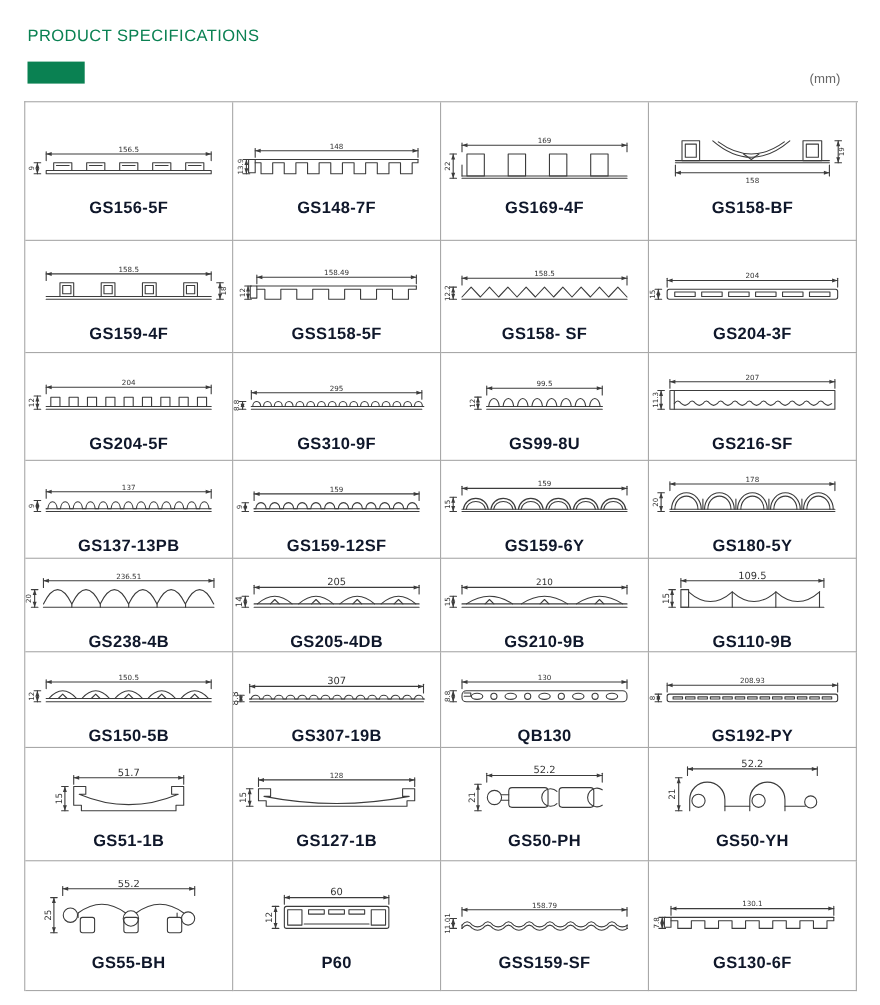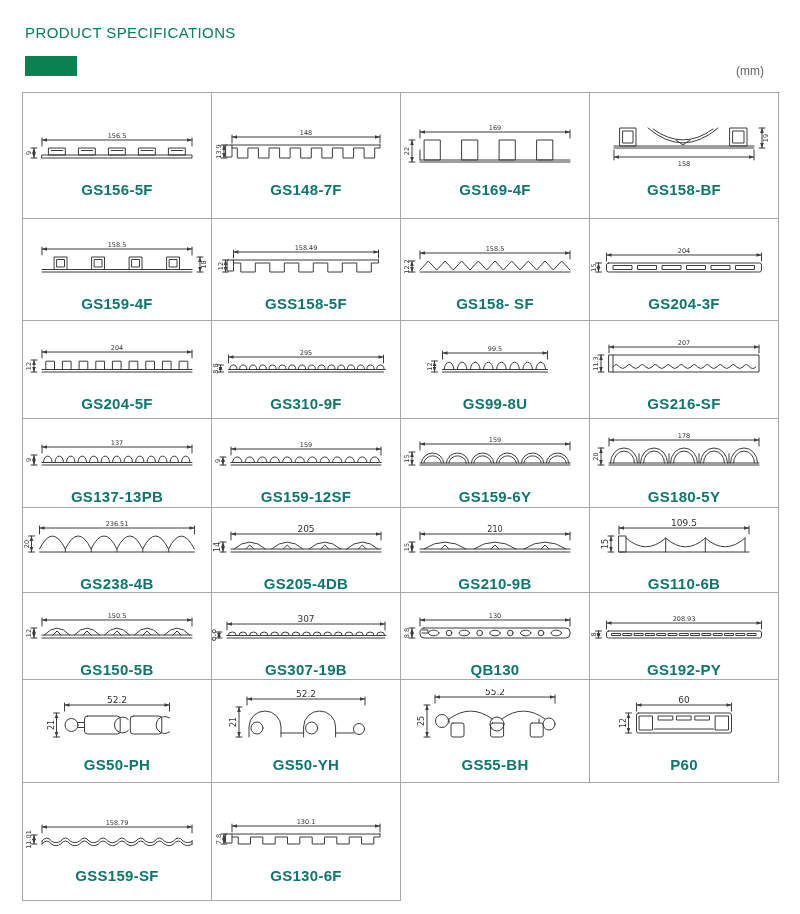--- a/index.html
+++ b/index.html
@@ -7,21 +7,21 @@
   .header{position:relative;padding:24px 25px 0 25px;}
   .title{font-size:15px;font-weight:normal;letter-spacing:.4px;}
   .unit{position:absolute;top:20px;right:36px;font-size:12px;color:#666;margin-top:44px;}
   .accent-block{width:52px;height:20px;margin-top:15px;}
   .grid{margin:16px 0 0 22px;width:757px;display:grid;
         grid-template-columns:repeat(4,189px);
         grid-template-rows:126px 102px 98px 89px 85px 87px 103px 118px;
         border-top:1px solid #a8a8a8;border-left:1px solid #a8a8a8;}
   .cell{border-right:1px solid #a8a8a8;border-bottom:1px solid #a8a8a8;
         display:flex;flex-direction:column;align-items:center;justify-content:center;overflow:hidden;}
-  .code{font-size:15px;font-weight:700;color:#0f766e;line-height:16px;letter-spacing:.3px;}
+  .code{font-size:15px;font-weight:700;color:#0f172a;line-height:16px;letter-spacing:.3px;}
 </style>
 </head>
 <body>
 
 <div class="header">
   <div class="title" style="color: rgb(10, 129, 82);">PRODUCT SPECIFICATIONS</div>
   <div class="unit">(mm)</div>
   <div class="accent-block" style="background: rgb(10, 129, 82);"></div>
 </div>
 
@@ -496,21 +496,21 @@
         <polygon points="30,20 35,18.2 35,21.8" fill="#3c3c3c"></polygon>
         <polygon points="160,20 155,18.2 155,21.8" fill="#3c3c3c"></polygon>
         <text x="95" y="18" text-anchor="middle" font-size="9" fill="#333333" font-family="DejaVu Sans,sans-serif">109.5</text>
         <line x1="19" y1="28" x2="25" y2="28" fill="none" stroke="#3c3c3c" stroke-width="1" stroke-linejoin="round" stroke-linecap="round"></line>
         <line x1="19" y1="44" x2="25" y2="44" fill="none" stroke="#3c3c3c" stroke-width="1" stroke-linejoin="round" stroke-linecap="round"></line>
         <line x1="22" y1="28" x2="22" y2="44" fill="none" stroke="#3c3c3c" stroke-width="1" stroke-linejoin="round" stroke-linecap="round"></line>
         <polygon points="22,28 20.2,33 23.8,33" fill="#3c3c3c"></polygon>
         <polygon points="22,44 20.2,39 23.8,39" fill="#3c3c3c"></polygon>
         <text transform="translate(19 36) rotate(-90)" text-anchor="middle" font-size="8" fill="#333333" font-family="DejaVu Sans,sans-serif">15</text>
       </svg>
-      <div class="code">GS110-6B</div>
+      <div class="code">GS110-9B</div>
     </div>
     <div class="cell">
       <svg width="190" height="68" viewBox="0 0 190 68">
         <line x1="20" y1="44" x2="170" y2="44" fill="none" stroke="#3c3c3c" stroke-width="1" stroke-linejoin="round" stroke-linecap="round"></line>
         <line x1="20" y1="41" x2="170" y2="41" fill="none" stroke="#3c3c3c" stroke-width="1" stroke-linejoin="round" stroke-linecap="round"></line>
         <path d="M22.4,41q12.6,-14 25.2,0" fill="none" stroke="#3c3c3c" stroke-width="1" stroke-linejoin="round" stroke-linecap="round"></path>
         <path d="M31,41L35,37L39,41" fill="none" stroke="#3c3c3c" stroke-width="1" stroke-linejoin="round" stroke-linecap="round"></path>
         <path d="M52.4,41q12.6,-14 25.2,0" fill="none" stroke="#3c3c3c" stroke-width="1" stroke-linejoin="round" stroke-linecap="round"></path>
         <path d="M61,41L65,37L69,41" fill="none" stroke="#3c3c3c" stroke-width="1" stroke-linejoin="round" stroke-linecap="round"></path>
         <path d="M82.4,41q12.6,-14 25.2,0" fill="none" stroke="#3c3c3c" stroke-width="1" stroke-linejoin="round" stroke-linecap="round"></path>
@@ -608,20 +608,56 @@
         <line x1="6.5" y1="44" x2="12.5" y2="44" fill="none" stroke="#3c3c3c" stroke-width="1" stroke-linejoin="round" stroke-linecap="round"></line>
         <line x1="9.5" y1="37" x2="9.5" y2="44" fill="none" stroke="#3c3c3c" stroke-width="1" stroke-linejoin="round" stroke-linecap="round"></line>
         <polygon points="9.5,37 7.7,42 11.3,42" fill="#3c3c3c"></polygon>
         <polygon points="9.5,44 7.7,39 11.3,39" fill="#3c3c3c"></polygon>
         <text transform="translate(6.5 40.5) rotate(-90)" text-anchor="middle" font-size="6.5" fill="#333333" font-family="DejaVu Sans,sans-serif">8</text>
       </svg>
       <div class="code">GS192-PY</div>
     </div>
     <div class="cell">
       <svg width="190" height="68" viewBox="0 0 190 68">
+        <path d="M45,43V26H56V33H50Q95,52 140,33H134V26H145V43H138V48H52V43Z" fill="none" stroke="#3c3c3c" stroke-width="1" stroke-linejoin="round" stroke-linecap="round"></path>
+        <line x1="45" y1="24" x2="45" y2="16" fill="none" stroke="#3c3c3c" stroke-width="1" stroke-linejoin="round" stroke-linecap="round"></line>
+        <line x1="145" y1="24" x2="145" y2="16" fill="none" stroke="#3c3c3c" stroke-width="1" stroke-linejoin="round" stroke-linecap="round"></line>
+        <line x1="45" y1="18" x2="145" y2="18" fill="none" stroke="#3c3c3c" stroke-width="1" stroke-linejoin="round" stroke-linecap="round"></line>
+        <polygon points="45,18 50,16.2 50,19.8" fill="#3c3c3c"></polygon>
+        <polygon points="145,18 140,16.2 140,19.8" fill="#3c3c3c"></polygon>
+        <text x="95" y="16" text-anchor="middle" font-size="9" fill="#333333" font-family="DejaVu Sans,sans-serif">51.7</text>
+        <line x1="34" y1="26" x2="40" y2="26" fill="none" stroke="#3c3c3c" stroke-width="1" stroke-linejoin="round" stroke-linecap="round"></line>
+        <line x1="34" y1="48" x2="40" y2="48" fill="none" stroke="#3c3c3c" stroke-width="1" stroke-linejoin="round" stroke-linecap="round"></line>
+        <line x1="37" y1="26" x2="37" y2="48" fill="none" stroke="#3c3c3c" stroke-width="1" stroke-linejoin="round" stroke-linecap="round"></line>
+        <polygon points="37,26 35.2,31 38.8,31" fill="#3c3c3c"></polygon>
+        <polygon points="37,48 35.2,43 38.8,43" fill="#3c3c3c"></polygon>
+        <text transform="translate(34 37) rotate(-90)" text-anchor="middle" font-size="8" fill="#333333" font-family="DejaVu Sans,sans-serif">15</text>
+      </svg>
+      <div class="code">GS51-1B</div>
+    </div>
+    <div class="cell">
+      <svg width="190" height="68" viewBox="0 0 190 68">
+        <path d="M24,39V28H35V35H29Q95,48 161,35H155V28H166V39H159V44H31V39Z" fill="none" stroke="#3c3c3c" stroke-width="1" stroke-linejoin="round" stroke-linecap="round"></path>
+        <line x1="24" y1="26" x2="24" y2="18" fill="none" stroke="#3c3c3c" stroke-width="1" stroke-linejoin="round" stroke-linecap="round"></line>
+        <line x1="166" y1="26" x2="166" y2="18" fill="none" stroke="#3c3c3c" stroke-width="1" stroke-linejoin="round" stroke-linecap="round"></line>
+        <line x1="24" y1="20" x2="166" y2="20" fill="none" stroke="#3c3c3c" stroke-width="1" stroke-linejoin="round" stroke-linecap="round"></line>
+        <polygon points="24,20 29,18.2 29,21.8" fill="#3c3c3c"></polygon>
+        <polygon points="166,20 161,18.2 161,21.8" fill="#3c3c3c"></polygon>
+        <text x="95" y="18" text-anchor="middle" font-size="6.5" fill="#333333" font-family="DejaVu Sans,sans-serif">128</text>
+        <line x1="13" y1="28" x2="19" y2="28" fill="none" stroke="#3c3c3c" stroke-width="1" stroke-linejoin="round" stroke-linecap="round"></line>
+        <line x1="13" y1="44" x2="19" y2="44" fill="none" stroke="#3c3c3c" stroke-width="1" stroke-linejoin="round" stroke-linecap="round"></line>
+        <line x1="16" y1="28" x2="16" y2="44" fill="none" stroke="#3c3c3c" stroke-width="1" stroke-linejoin="round" stroke-linecap="round"></line>
+        <polygon points="16,28 14.2,33 17.8,33" fill="#3c3c3c"></polygon>
+        <polygon points="16,44 14.2,39 17.8,39" fill="#3c3c3c"></polygon>
+        <text transform="translate(13 36) rotate(-90)" text-anchor="middle" font-size="8" fill="#333333" font-family="DejaVu Sans,sans-serif">15</text>
+      </svg>
+      <div class="code">GS127-1B</div>
+    </div>
+    <div class="cell">
+      <svg width="190" height="68" viewBox="0 0 190 68">
         <circle cx="49.5" cy="36" r="6.5" fill="none" stroke="#3c3c3c" stroke-width="1" stroke-linejoin="round" stroke-linecap="round"></circle>
         <line x1="55.5" y1="33.5" x2="62.5" y2="33.5" fill="none" stroke="#3c3c3c" stroke-width="1" stroke-linejoin="round" stroke-linecap="round"></line>
         <line x1="55.5" y1="38.5" x2="62.5" y2="38.5" fill="none" stroke="#3c3c3c" stroke-width="1" stroke-linejoin="round" stroke-linecap="round"></line>
         <rect x="62.5" y="27" width="35.7" height="18" rx="3" fill="none" stroke="#3c3c3c" stroke-width="1" stroke-linejoin="round" stroke-linecap="round"></rect>
         <path d="M106.3,30.5A8,8 0 1 0 106.3,41.5" fill="none" stroke="#3c3c3c" stroke-width="1" stroke-linejoin="round" stroke-linecap="round"></path>
         <rect x="108.3" y="27" width="31.5" height="18" rx="3" fill="none" stroke="#3c3c3c" stroke-width="1" stroke-linejoin="round" stroke-linecap="round"></rect>
         <path d="M147.5,29A8.5,8.5 0 1 0 147.5,43" fill="none" stroke="#3c3c3c" stroke-width="1" stroke-linejoin="round" stroke-linecap="round"></path>
         <line x1="42.5" y1="22" x2="42.5" y2="14" fill="none" stroke="#3c3c3c" stroke-width="1" stroke-linejoin="round" stroke-linecap="round"></line>
         <line x1="147.5" y1="22" x2="147.5" y2="14" fill="none" stroke="#3c3c3c" stroke-width="1" stroke-linejoin="round" stroke-linecap="round"></line>
         <line x1="42.5" y1="16" x2="147.5" y2="16" fill="none" stroke="#3c3c3c" stroke-width="1" stroke-linejoin="round" stroke-linecap="round"></line>

